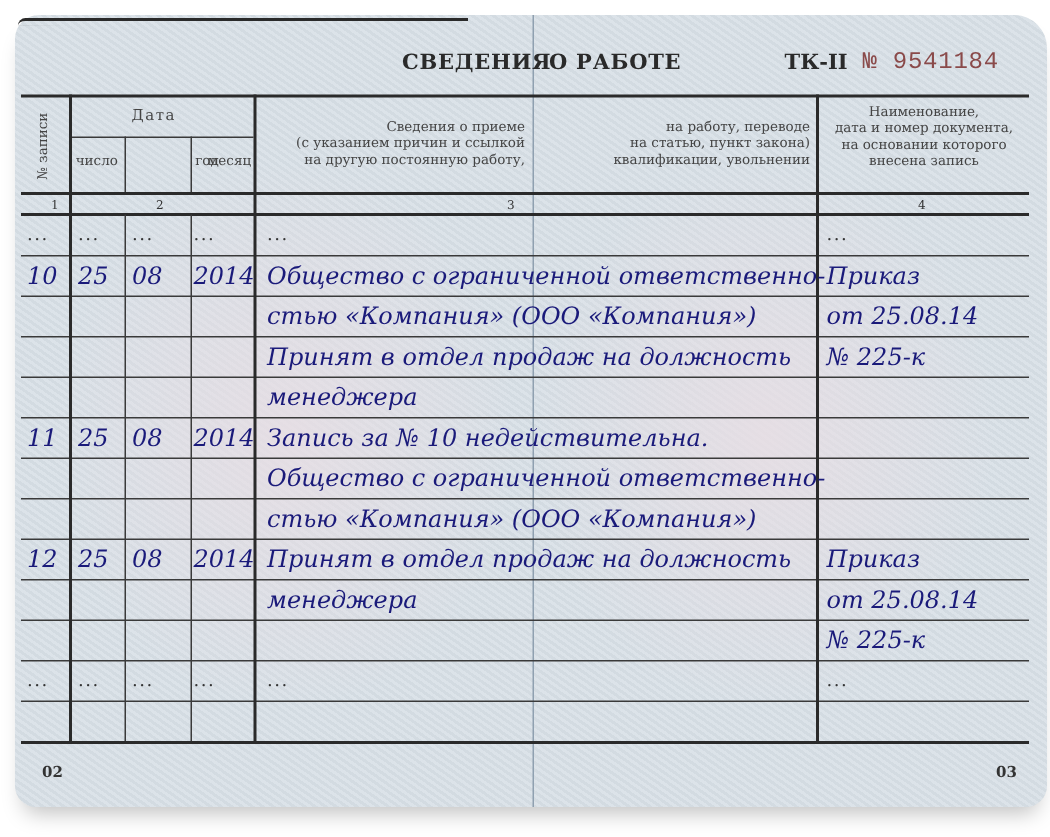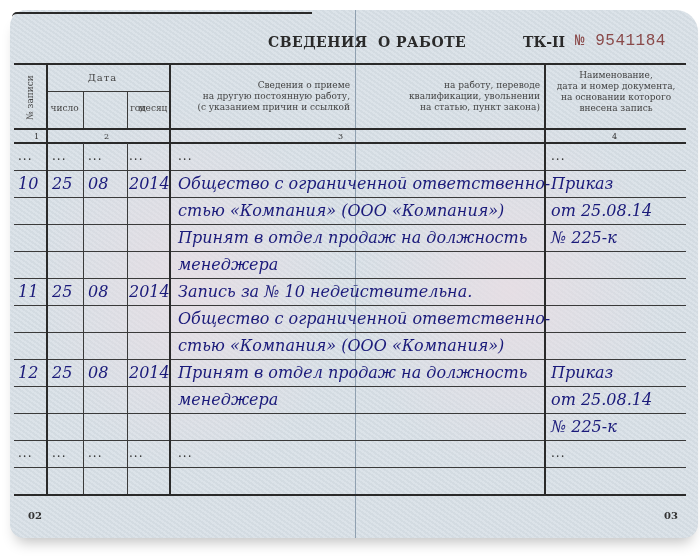--- a/index.html
+++ b/index.html
@@ -7,21 +7,21 @@
   .book{position:absolute;left:10px;top:10px;width:688px;height:528px;border-radius:16px 22px 14px 14px;
     background:
       radial-gradient(ellipse 220px 260px at 180px 280px, rgba(232,222,228,0.85), rgba(232,222,228,0) 70%),
       radial-gradient(ellipse 220px 260px at 500px 280px, rgba(232,222,228,0.85), rgba(232,222,228,0) 70%),
       repeating-linear-gradient(35deg, rgba(255,255,255,0.12) 0 2px, rgba(0,0,0,0.02) 2px 4px),
       #d7dfe6;
     box-shadow:0 10px 14px -6px rgba(0,0,0,0.25);}
   .page-edge{position:absolute;left:12px;top:12px;width:300px;height:3px;border-top:2px solid #2a2a2a;border-radius:10px 0 0 0;}
   .spine{position:absolute;left:355px;top:10px;width:1px;height:528px;background:#8fa0b0;}
   .title-left{position:absolute;left:268px;top:34px;font-size:14px;font-weight:bold;color:#2a2a2a;letter-spacing:0.5px;}
-  .title-right{position:absolute;left:366px;top:34px;font-size:14px;font-weight:bold;color:#2a2a2a;letter-spacing:0.5px;padding-left:12px;}
+  .title-right{position:absolute;left:366px;top:34px;font-size:14px;font-weight:bold;color:#2a2a2a;letter-spacing:0.5px;}
   .tk{position:absolute;left:523px;top:34px;font-size:14px;font-weight:bold;color:#2a2a2a;}
   .serial{position:absolute;left:575px;top:32px;font-size:16px;color:#8a4a4a;font-family:Liberation Mono, monospace;letter-spacing:0.5px;}
   .hline{position:absolute;height:0;border-top:1px solid #3a3a3a;}
   .hline.thick{border-top:2px solid #2a2a2a;}
   .vline{position:absolute;width:0;border-left:1px solid #3a3a3a;}
   .vline.thick{border-left:2px solid #2a2a2a;}
   .hdr{position:absolute;font-size:9px;color:#444;text-align:center;line-height:11px;}
   .colnum{position:absolute;font-size:8px;color:#333;top:132px;}
   .hw{position:absolute;font-family:"DejaVu Serif",serif;font-style:italic;font-size:16px;color:#1a1a7a;white-space:nowrap;line-height:20px;}
   .dots{position:absolute;font-size:12px;color:#333;letter-spacing:1px;}
@@ -69,27 +69,27 @@
 <div class="hdr" style="left:14px;top:70px;width:32px;height:56px;">
   <div style="position:absolute;left:-12px;top:22px;width:56px;transform:rotate(-90deg);">№ записи</div>
 </div>
 <div class="hdr" style="left:46px;top:72px;width:113px;font-size:10px;letter-spacing:1px;">Дата</div>
 <div class="hdr" style="left:46px;top:103px;width:37px;">число</div>
 <div class="hdr" style="left:83px;top:103px;width:44px;padding-left:48px;">месяц</div>
 <div class="hdr" style="left:117px;top:103px;width:42px;">год</div>
 
 <div class="hdr" style="left:172px;top:80px;width:178px;text-align:right;">
   <div>Сведения о приеме</div>
+  <div>(с указанием причин и ссылкой</div>
   <div>на другую постоянную работу,</div>
-  <div>(с указанием причин и ссылкой</div>
 </div>
 <div class="hdr" style="left:362px;top:80px;width:178px;text-align:right;">
   <div>на работу, переводе</div>
+  <div>на статью, пункт закона)</div>
   <div>квалификации, увольнении</div>
-  <div>на статью, пункт закона)</div>
 </div>
 <div class="hdr" style="left:546px;top:70px;width:140px;">
   <div>Наименование,</div>
   <div>дата и номер документа,</div>
   <div>на основании которого</div>
   <div>внесена запись</div>
 </div>
 
 <div class="colnum" style="left:34px;">1</div>
 <div class="colnum" style="left:104px;">2</div>

